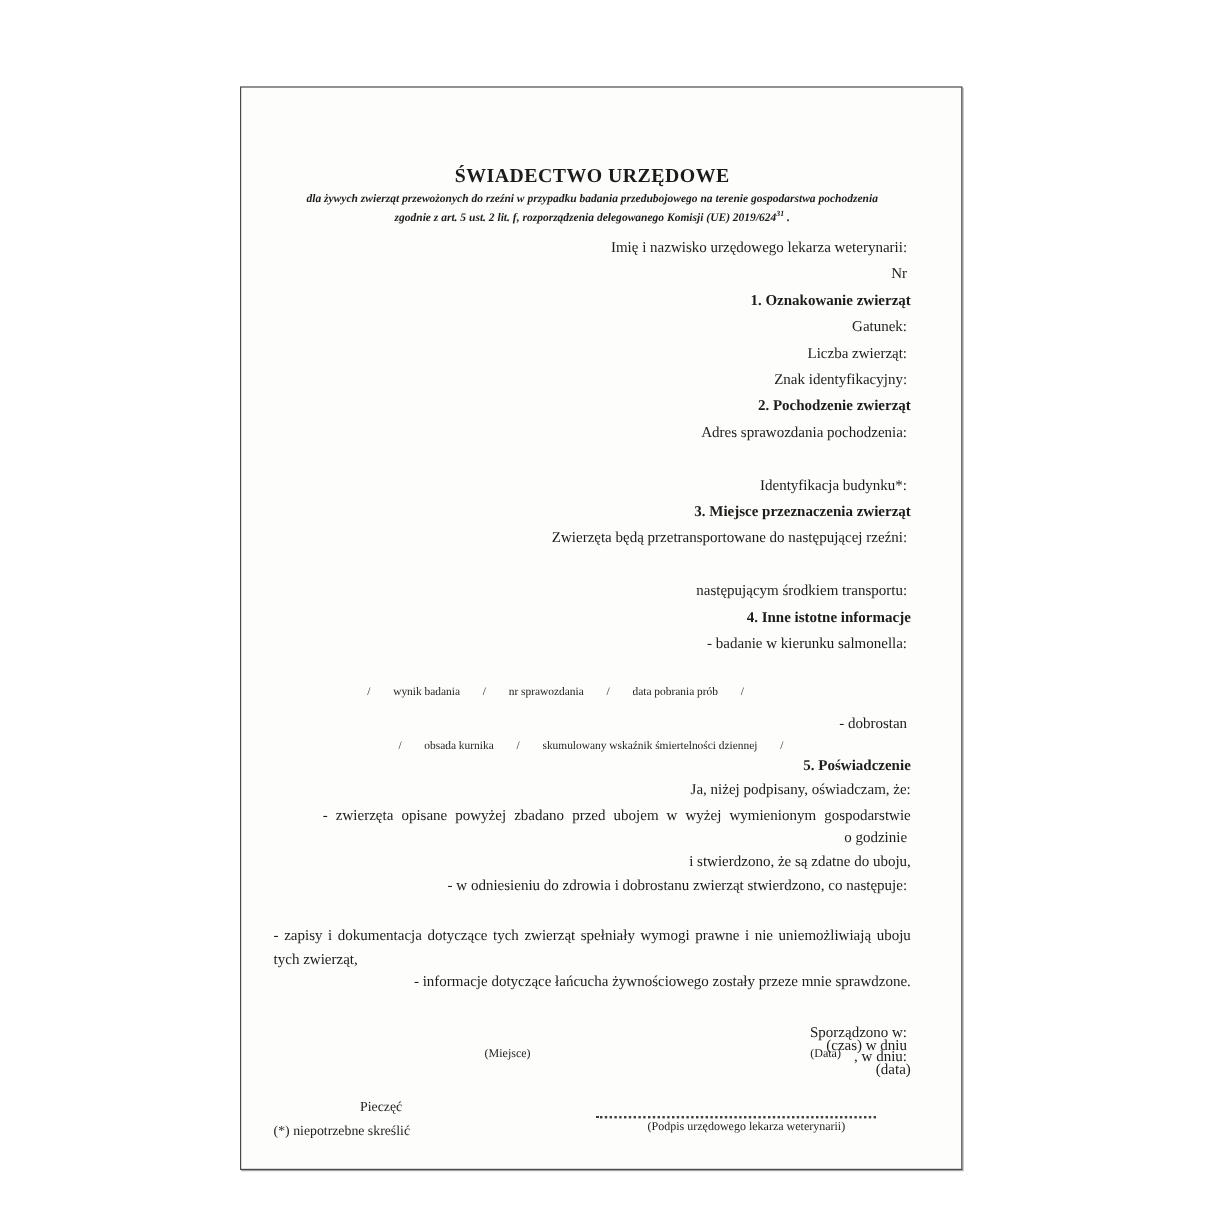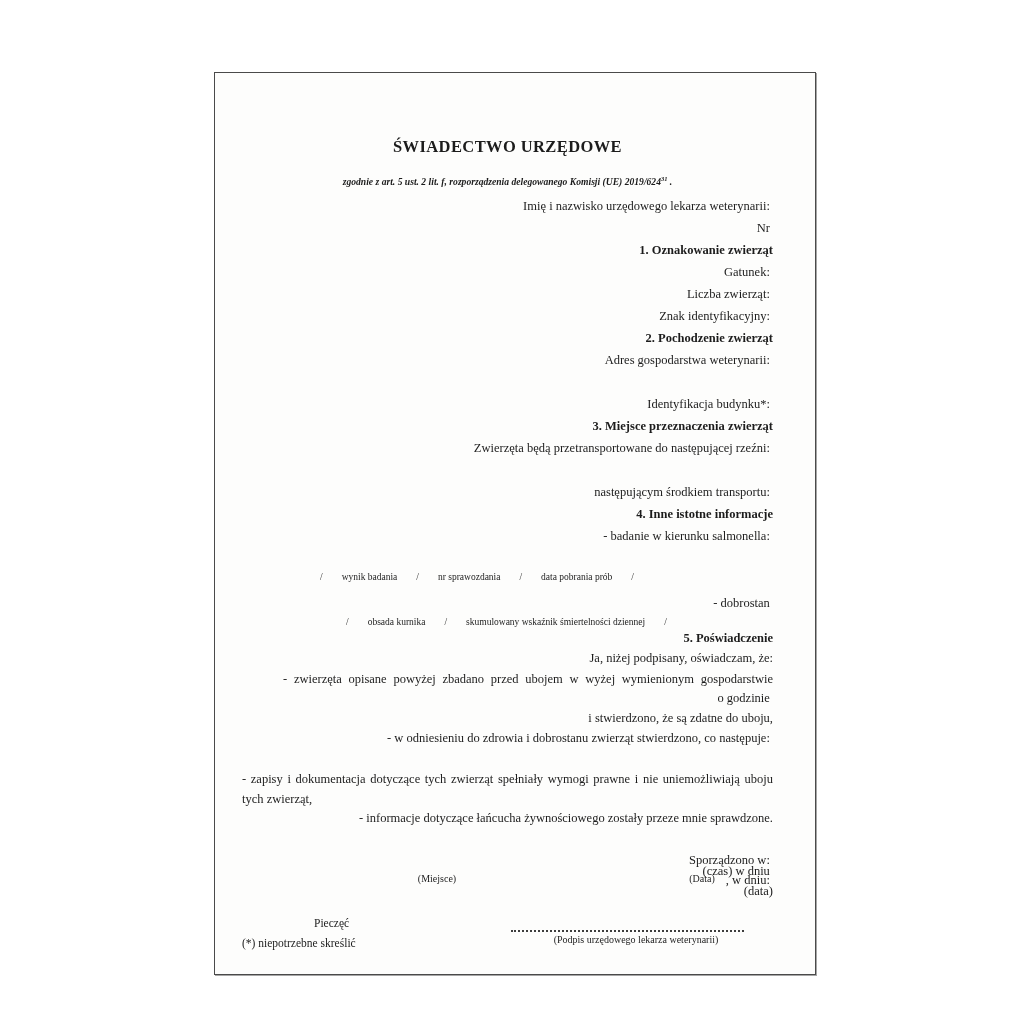--- a/index.html
+++ b/index.html
@@ -8,21 +8,21 @@
     position: relative;
     width: 1020px;
     height: 1020px;
     background: #ffffff;
     font-family: "Liberation Serif", "DejaVu Serif", serif;
     color: #1c1c1c;
     overflow: hidden;
   }
   .page {
     position: absolute;
-    left: 214px;
+    left: 200px;
     top: 72px;
     width: 602px;
     height: 903px;
     background: #fdfdfc;
     border: 1px solid #4a4a4a;
     box-shadow: 1px 1px 0 rgba(0,0,0,0.35);
   }
   .content {
     position: absolute;
     left: 27px;
@@ -108,21 +108,21 @@
 </style>
 </head>
 <body>
 
 <div class="canvas">
   <div class="page">
     <div class="content">
 
       <div class="title">ŚWIADECTWO URZĘDOWE</div>
       <div class="subtitle">
-        <br>
+        <span>dla żywych zwierząt przewożonych do rzeźni w przypadku badania przedubojowego na terenie gospodarstwa pochodzenia</span><br>
         <span>zgodnie z art. 5 ust. 2 lit. f, rozporządzenia delegowanego Komisji (UE) 2019/624</span><sup>31</sup><span class="lbl"> .</span>
       </div>
       <div class="body-start"></div>
 
       <div class="row">
         <span class="lbl">Imię i nazwisko urzędowego lekarza weterynarii: </span>
         <span class="dots nomargin"></span>
       </div>
       <div class="row">
         <span class="lbl">Nr </span>
@@ -142,21 +142,21 @@
       </div>
       <div class="row">
         <span class="lbl">Znak identyfikacyjny: </span>
         <span class="dots nomargin"></span>
       </div>
 
       <div class="row heading">
         <span>2. Pochodzenie zwierząt</span>
       </div>
       <div class="row">
-        <span class="lbl">Adres gospodarstwa weterynarii: </span>
+        <span class="lbl">Adres sprawozdania pochodzenia: </span>
         <span class="dots nomargin"></span>
       </div>
       <div class="row">
         <span class="dots nomargin"></span>
       </div>
       <div class="row">
         <span class="lbl">Identyfikacja budynku*: </span>
         <span class="dots nomargin"></span>
       </div>
 

